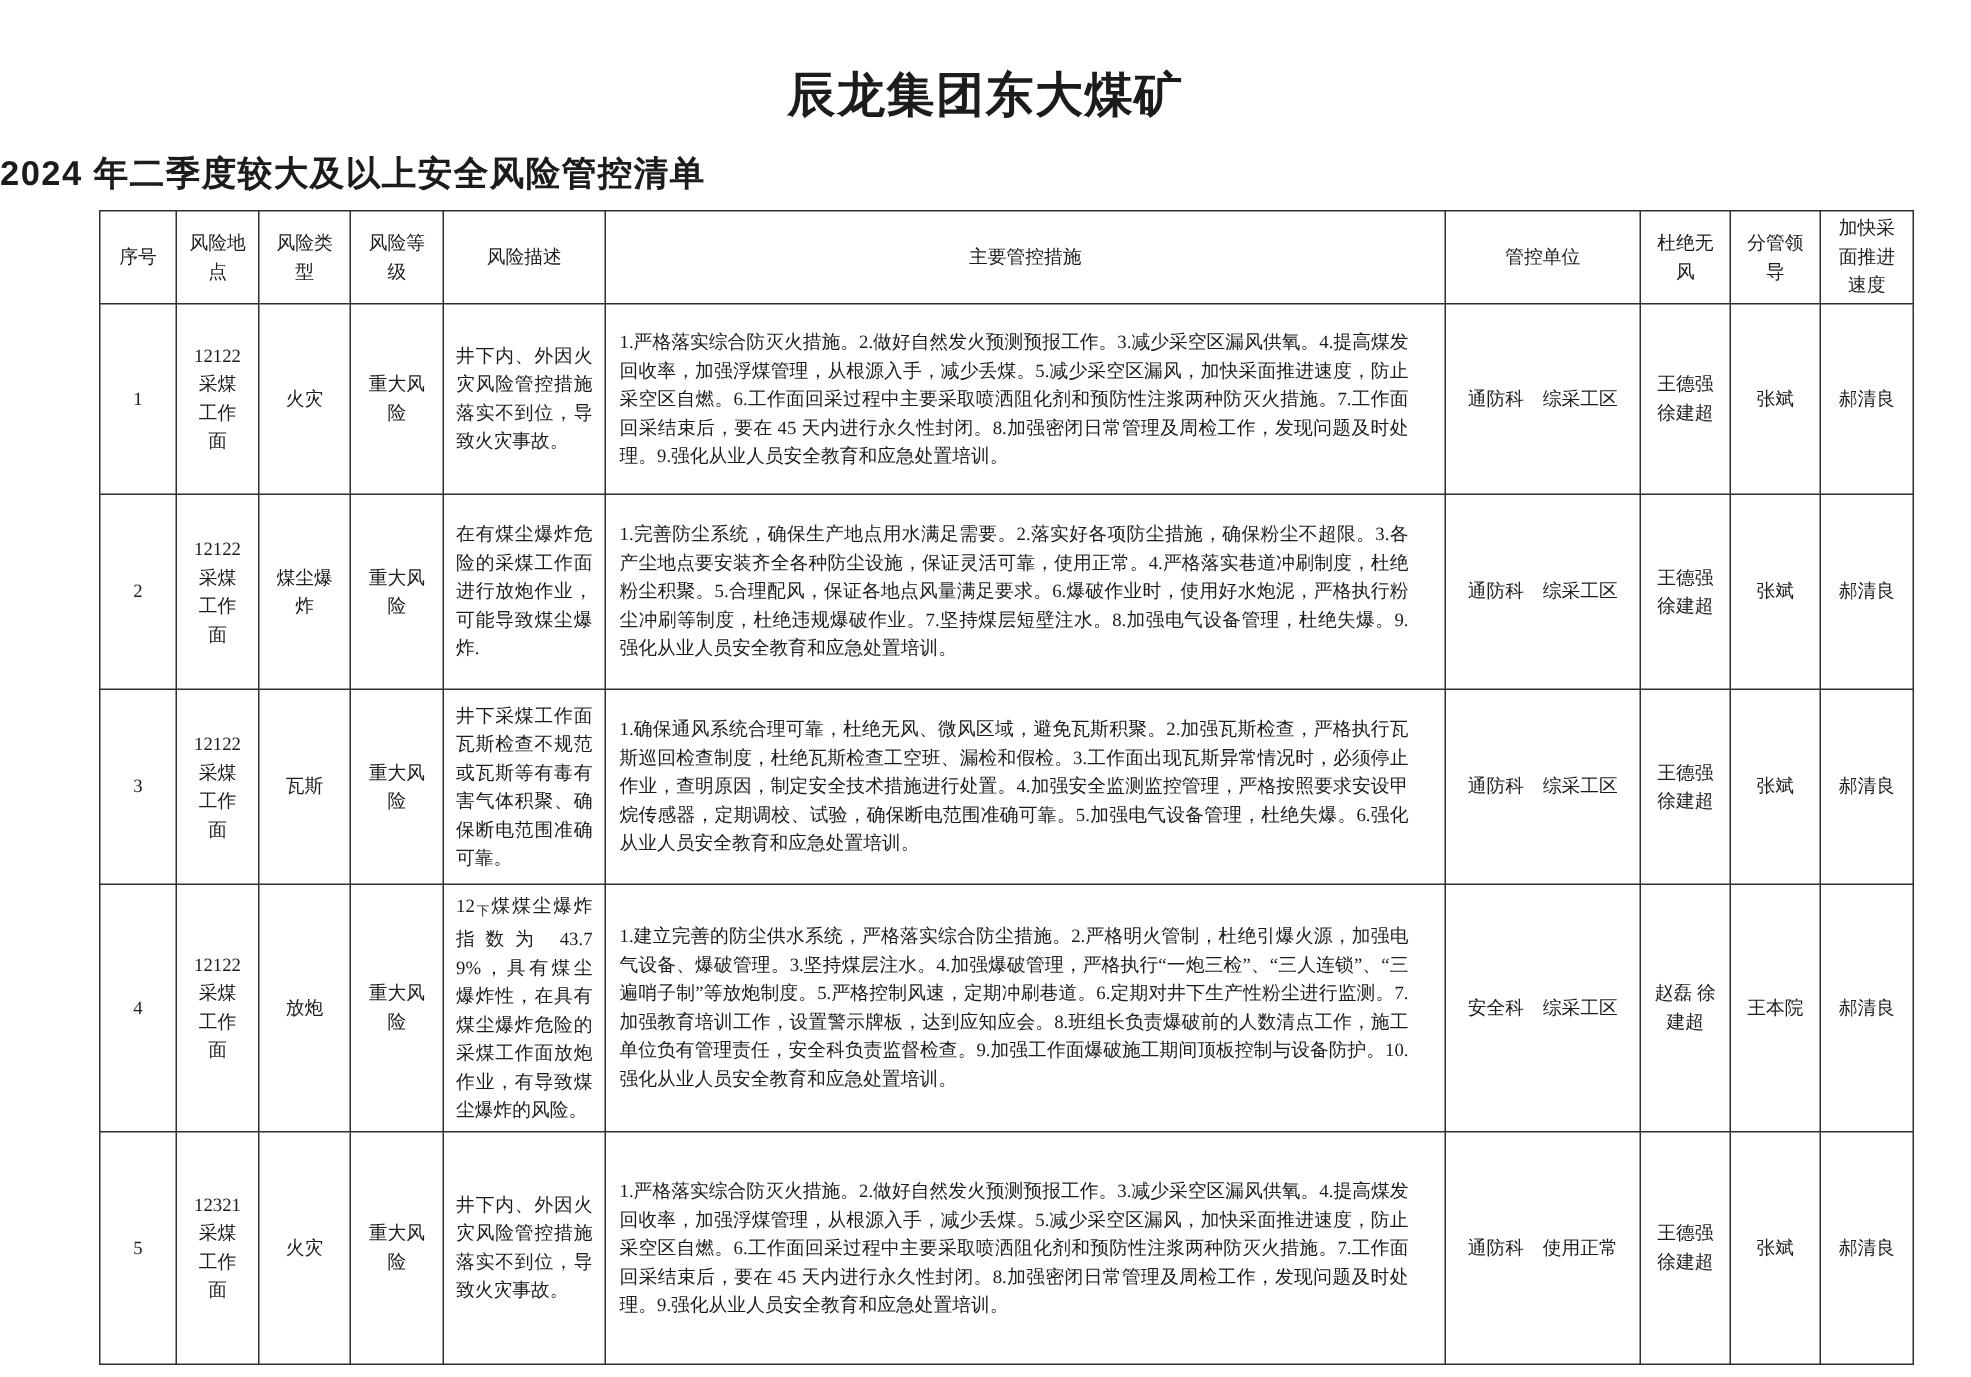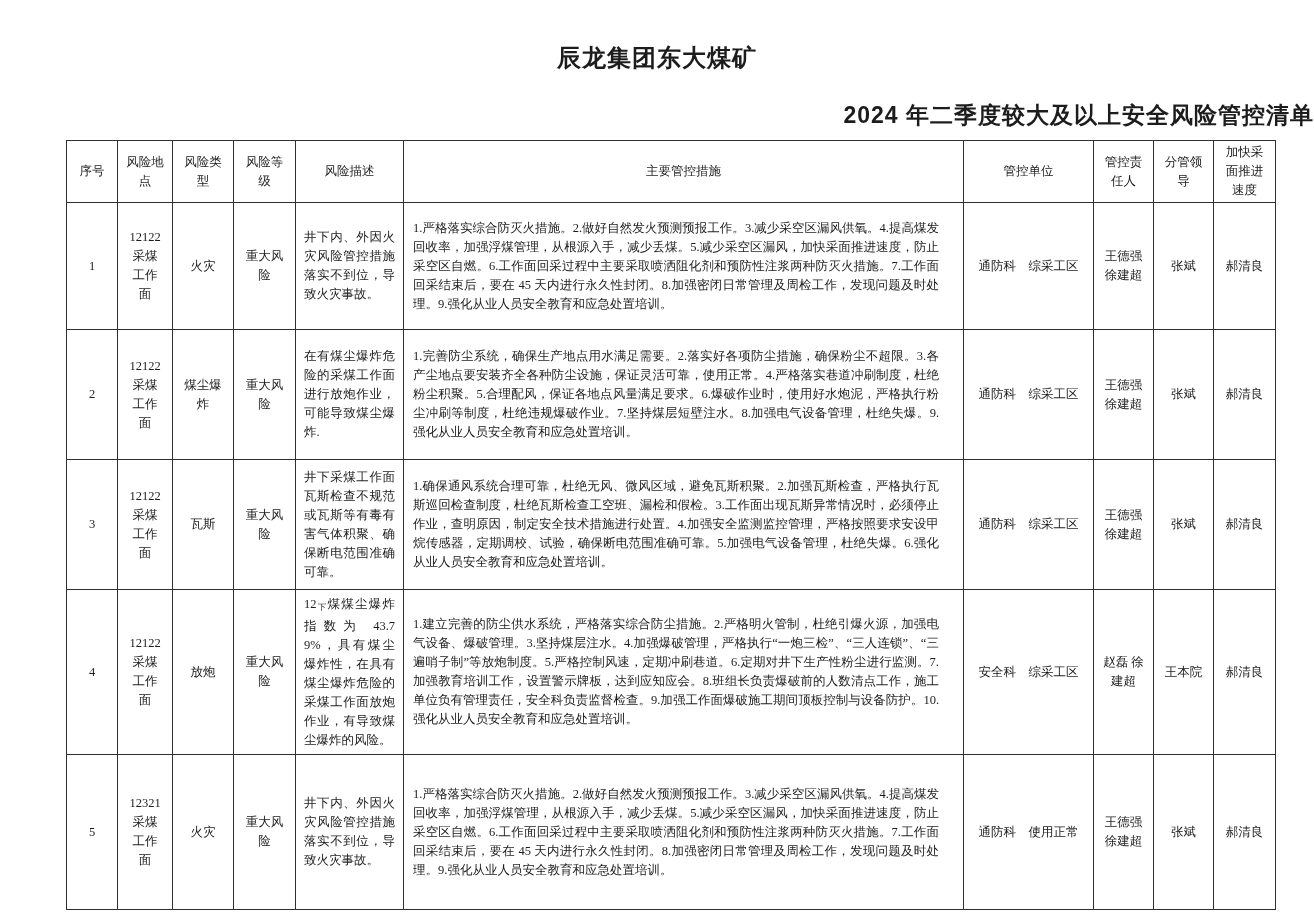--- a/index.html
+++ b/index.html
@@ -8,25 +8,25 @@
     background: #ffffff;
     font-family: "Liberation Serif", "DejaVu Serif", serif;
     color: #1c1c1c;
   }
   .page { position: relative; width: 1314px; height: 918px; overflow: hidden; }
 
   .doc-title {
     position: absolute; top: 42px; left: 0; width: 100%;
     text-align: center;
     font-family: "Liberation Sans", "DejaVu Sans", sans-serif;
-    font-weight: 700; font-size: 24px; letter-spacing: 1px;
+    font-weight: 700; font-size: 32px; letter-spacing: 1px;
   }
   .doc-subtitle {
     position: absolute; top: 100px; left: 0; width: 100%;
-    text-align: right;
+    text-align: left;
     font-family: "Liberation Sans", "DejaVu Sans", sans-serif;
     font-weight: 700; font-size: 23px; letter-spacing: 1px;
   }
 
   table.risk-table {
     position: absolute; left: 66px; top: 140px;
     width: 1209px;
     border-collapse: collapse;
     table-layout: fixed;
   }
@@ -84,21 +84,21 @@
     </colgroup>
     <thead>
       <tr class="hdr">
         <th>序号</th>
         <th>风险地点</th>
         <th class="h-narrow">风险类型</th>
         <th class="h-narrow">风险等级</th>
         <th>风险描述</th>
         <th>主要管控措施</th>
         <th>管控单位</th>
-        <th>管控责任人</th>
+        <th>杜绝无风</th>
         <th>分管领导</th>
         <th class="h-narrow">加快采面推进速度</th>
       </tr>
     </thead>
     <tbody>
       <tr class="r0">
         <td>1</td>
         <td>12122 采煤工作面</td>
         <td class="c-narrow">火灾</td>
         <td class="c-narrow">重大风险</td>

